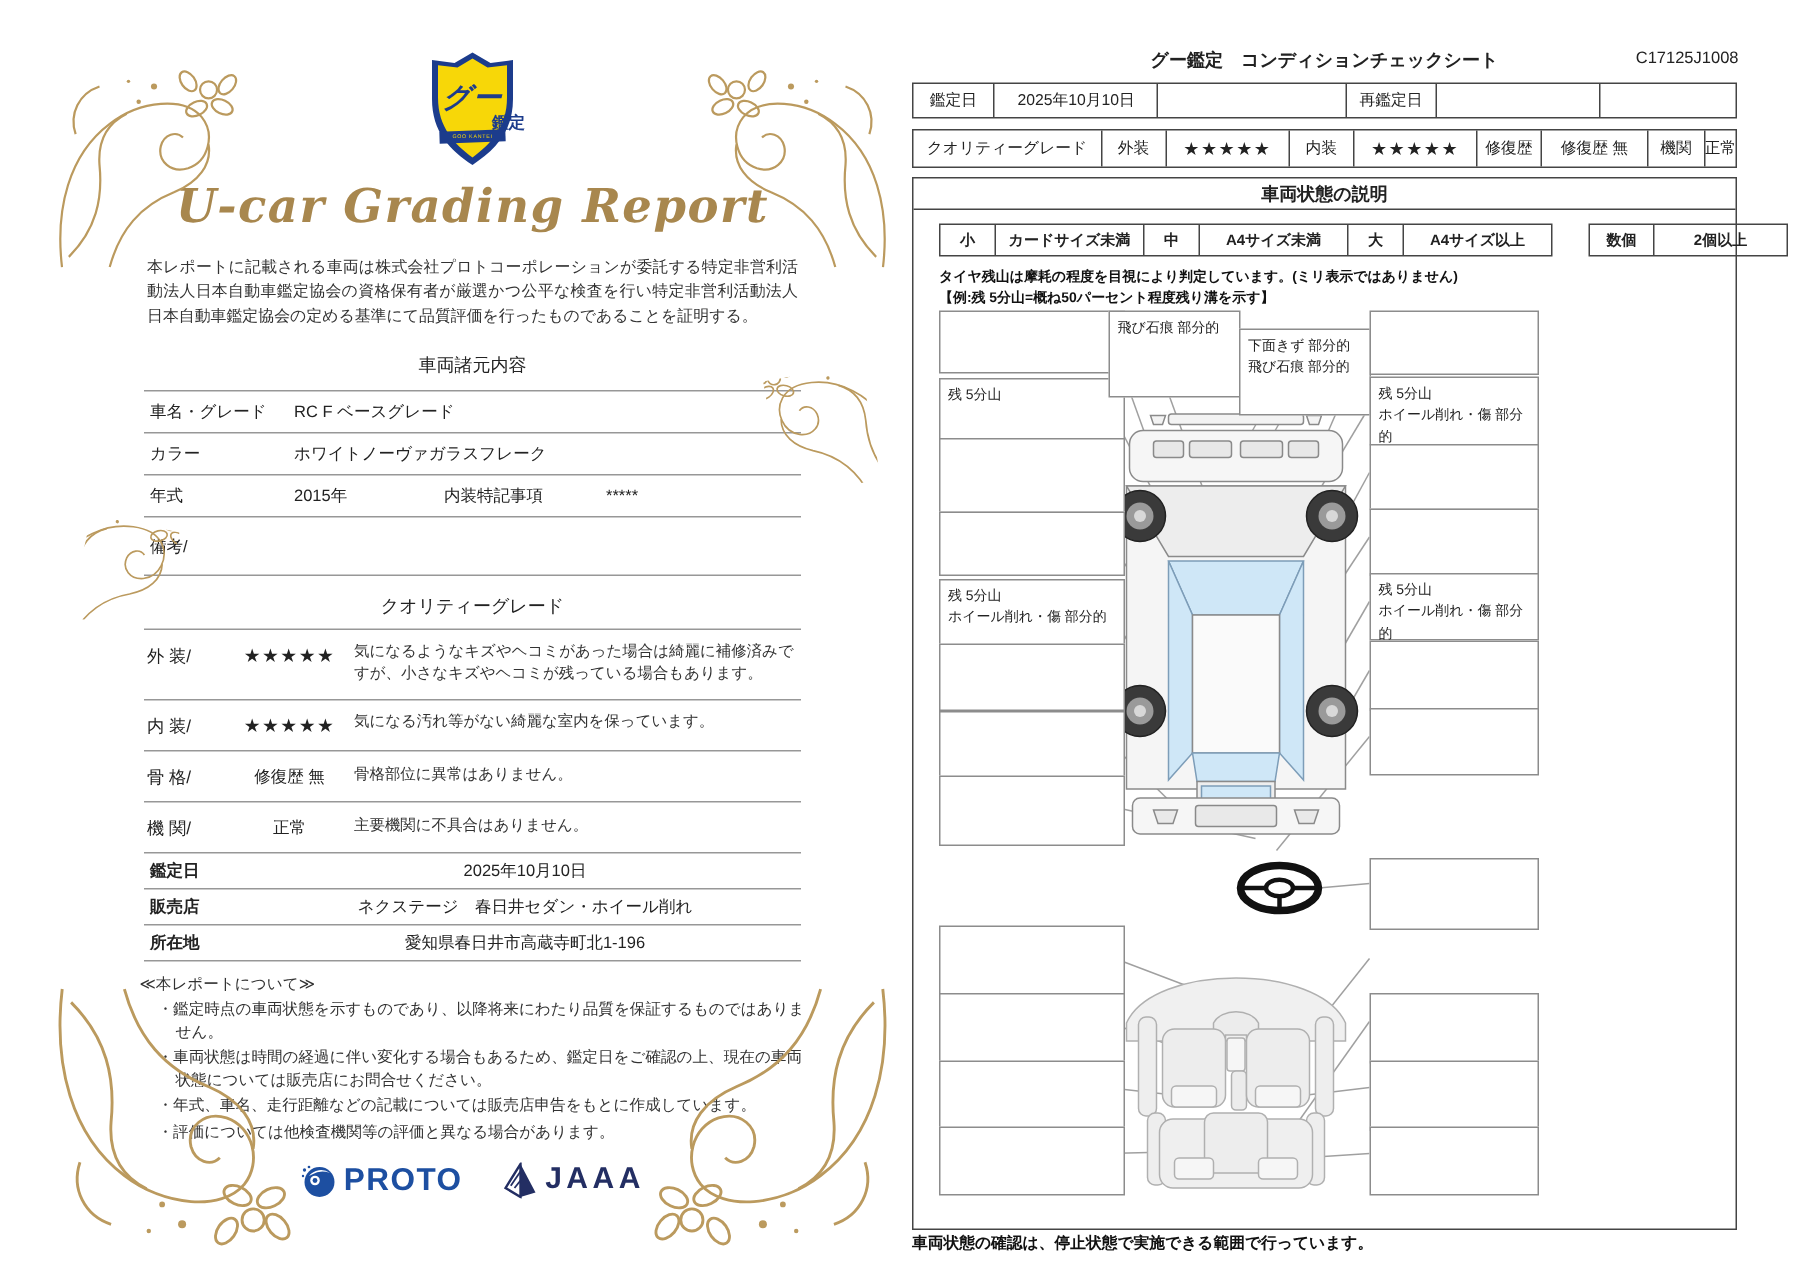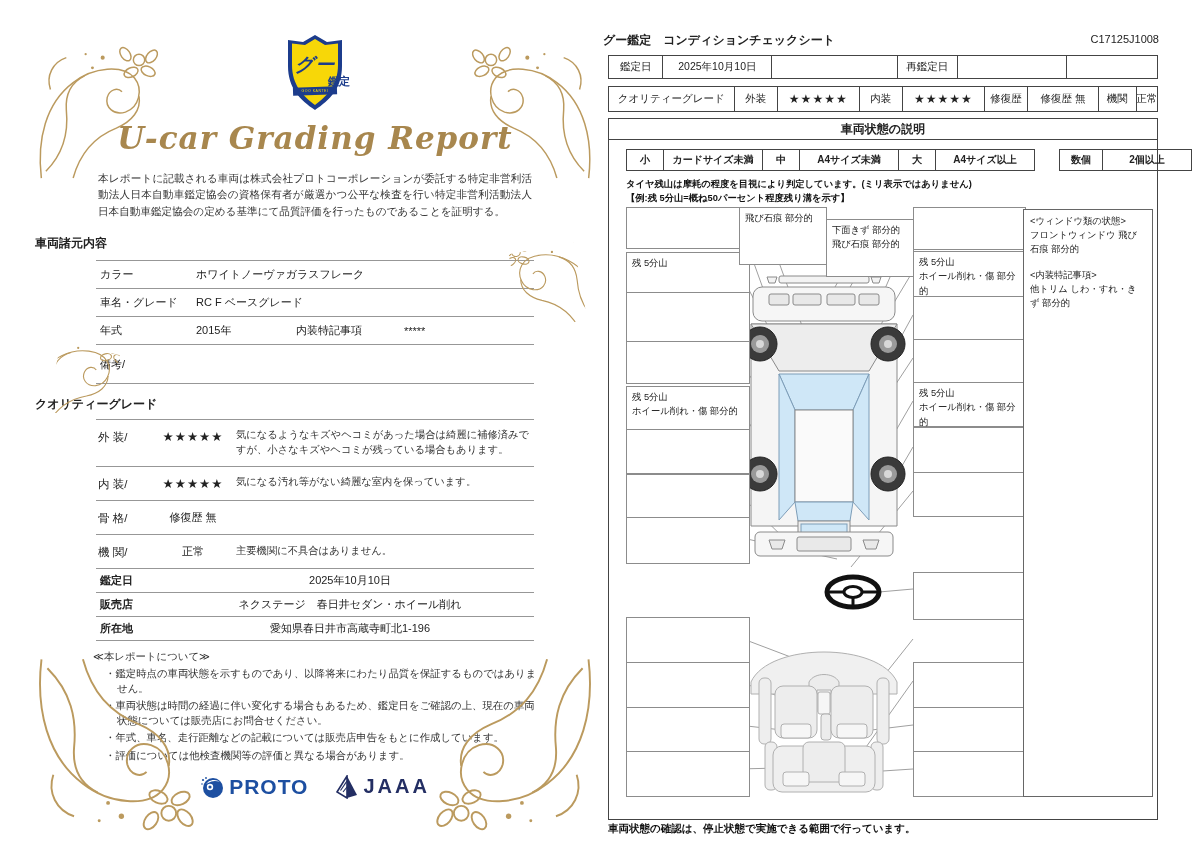--- a/index.html
+++ b/index.html
@@ -14,21 +14,21 @@
   .badge-goo{position:absolute;top:18px;left:0;width:70px;text-align:center;color:#1c3c8c;
              font-weight:bold;font-style:italic;font-size:19px;letter-spacing:1px;}
   .badge-kantei{position:absolute;top:40px;left:0;width:70px;text-align:right;color:#1c3c8c;
              font-weight:bold;font-size:11px;}
   .badge-band{position:absolute;top:55px;left:10px;width:50px;text-align:center;color:#f7d708;
              font-size:3.5px;letter-spacing:.5px;}
   .lp-title{margin-top:8px;text-align:center;font-family:"DejaVu Serif","Liberation Serif",serif;
             font-style:italic;font-weight:bold;font-size:31px;color:#a8874e;letter-spacing:1px;}
   .lp-cert{margin-top:12px;text-align:center;font-size:13px;font-weight:bold;color:#222;}
   .lp-intro{width:434px;margin:14px auto 0;font-size:10.6px;line-height:1.55;color:#333;text-align:justify;}
-  .sec-title{margin-top:16px;font-size:12px;font-weight:bold;color:#222;}
+  .sec-title{margin-top:16px;text-align:center;font-size:12px;font-weight:normal;color:#222;}
   .lp-table{width:438px;margin:8px auto 0;border-top:1px solid #979797;}
   .lp-row{display:flex;align-items:center;border-bottom:1px solid #979797;padding:6px 4px;font-size:11px;}
   .lp-row .lbl{flex:0 0 auto;}
   .grade-row{display:flex;align-items:flex-start;border-bottom:1px solid #979797;padding:8px 2px;}
   .grade-lbl{flex:0 0 52px;font-size:11.5px;padding-top:2px;}
   .grade-val{flex:0 0 86px;text-align:center;font-size:12.5px;letter-spacing:1px;padding-top:1px;}
   .grade-desc{flex:1;font-size:10.3px;line-height:1.45;color:#333;}
   .info-row{display:flex;align-items:center;border-bottom:1px solid #979797;padding:4px 4px;font-size:11px;}
   .info-lbl{flex:0 0 70px;font-weight:bold;}
   .info-val{flex:1;text-align:center;}
@@ -38,21 +38,21 @@
   .about li{padding-left:24px;text-indent:-12px;margin-top:2px;}
   .about li::before{content:"・";}
   .logos{display:flex;justify-content:center;align-items:center;gap:28px;margin-top:12px;}
   .logo{display:flex;align-items:center;gap:5px;}
   .proto-text{font-size:21px;font-weight:bold;color:#1d4fa1;letter-spacing:1px;}
   .jaaa-text{font-size:20px;font-weight:bold;color:#232e63;letter-spacing:3px;}
 
   
   #right-page{left:603px;width:560px;height:812px;}
   .rp-header{position:relative;height:22px;}
-  .rp-title{font-size:12px;font-weight:bold;padding-top:4px;}
+  .rp-title{text-align:center;font-size:12px;font-weight:bold;padding-top:4px;}
   .rp-doc{position:absolute;right:4px;top:5px;font-size:11px;}
   .rp-table{position:absolute;left:5px;right:5px;display:flex;border:1px solid #444;background:#fff;}
   .rp-cell{border-left:1px solid #444;display:flex;align-items:center;justify-content:center;
            font-size:10.5px;padding:0 2px;overflow:hidden;white-space:nowrap;}
   .rp-cell:first-child{border-left:none;}
   #tbl-date{top:27px;height:22px;}
   #tbl-grade{top:58px;height:24px;}
   #main-box{position:absolute;left:5px;right:5px;top:90px;height:700px;border:1px solid #444;background:#fff;}
   .mb-header{height:20px;border-bottom:1px solid #444;text-align:center;font-size:12px;font-weight:bold;
              line-height:20px;}
@@ -124,26 +124,26 @@
     <div class="badge-kantei">鑑定</div>
     <div class="badge-band">GOO KANTEI</div>
   </div>
 
   <div class="lp-title">U-car Grading Report</div>
   <div class="lp-intro">本レポートに記載される車両は株式会社プロトコーポレーションが委託する特定非営利活動法人日本自動車鑑定協会の資格保有者が厳選かつ公平な検査を行い特定非営利活動法人日本自動車鑑定協会の定める基準にて品質評価を行ったものであることを証明する。</div>
 
   <div class="sec-title">車両諸元内容</div>
   <div class="lp-table">
     <div class="lp-row">
+      <span class="lbl" style="width:96px">車名・グレード</span>
+      <span>RC F ベースグレード</span>
+    </div>
+    <div class="lp-row">
       <span class="lbl" style="width:96px">カラー</span>
       <span>ホワイトノーヴァガラスフレーク</span>
-    </div>
-    <div class="lp-row">
-      <span class="lbl" style="width:96px">車名・グレード</span>
-      <span>RC F ベースグレード</span>
     </div>
     <div class="lp-row">
       <span class="lbl" style="width:96px">年式</span>
       <span class="lbl" style="width:100px">2015年</span>
       <span class="lbl" style="width:108px">内装特記事項</span>
       <span>*****</span>
     </div>
     <div class="lp-row" style="min-height:26px;align-items:center">
       <span class="lbl">備考/</span>
     </div>
@@ -157,20 +157,21 @@
       <span class="grade-desc">気になるようなキズやヘコミがあった場合は綺麗に補修済みですが、小さなキズやヘコミが残っている場合もあります。</span>
     </div>
     <div class="grade-row">
       <span class="grade-lbl">内 装/</span>
       <span class="grade-val">★★★★★</span>
       <span class="grade-desc">気になる汚れ等がない綺麗な室内を保っています。</span>
     </div>
     <div class="grade-row">
       <span class="grade-lbl">骨 格/</span>
       <span class="grade-val" style="font-size:11px;letter-spacing:0">修復歴 無</span>
+      <span class="grade-desc" style="padding-top:1px">骨格部位に異常はありません。</span>
     </div>
     <div class="grade-row">
       <span class="grade-lbl">機 関/</span>
       <span class="grade-val" style="font-size:11px;letter-spacing:0">正常</span>
       <span class="grade-desc" style="padding-top:1px">主要機関に不具合はありません。</span>
     </div>
     <div class="info-row">
       <span class="info-lbl">鑑定日</span>
       <span class="info-val">2025年10月10日</span>
     </div>
@@ -396,23 +397,16 @@
     <div class="annot-box" style="left:304px;top:220px;width:101px;height:37px"></div>
     <div class="annot-box" style="left:304px;top:263px;width:101px;height:37px">残 5分山
 ホイール削れ・傷 部分的</div>
     <div class="annot-box" style="left:304px;top:308px;width:101px;height:39px"></div>
     <div class="annot-box" style="left:304px;top:353px;width:101px;height:37px"></div>
     <div class="annot-box" style="left:304px;top:453px;width:101px;height:40px"></div>
     <div class="annot-box" style="left:304px;top:543px;width:101px;height:39px"></div>
     <div class="annot-box" style="left:304px;top:588px;width:101px;height:39px"></div>
     <div class="annot-box" style="left:304px;top:632px;width:101px;height:38px"></div>
 
-    <div class="side-panel">
-      <div>&lt;ウィンドウ類の状態&gt;</div>
-      <div>フロントウィンドウ 飛び石痕 部分的</div>
-      <div class="sp-gap"></div>
-      <div>&lt;内装特記事項&gt;</div>
-      <div>他トリム しわ・すれ・きず 部分的</div>
-    </div>
   </div>
 
   <div class="rp-footer">車両状態の確認は、停止状態で実施できる範囲で行っています。</div>
 </div>
 
 </body></html>

